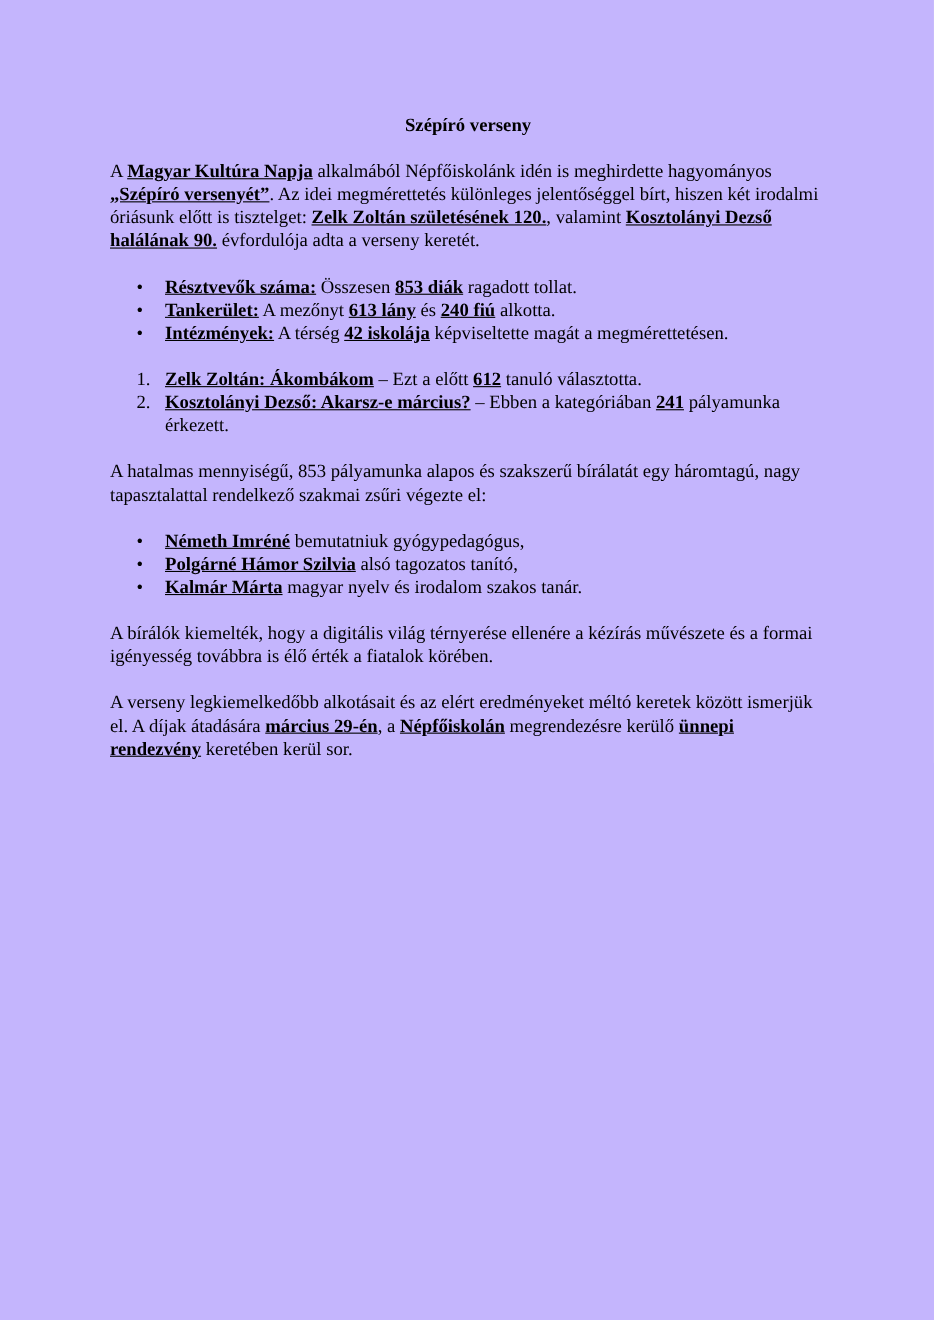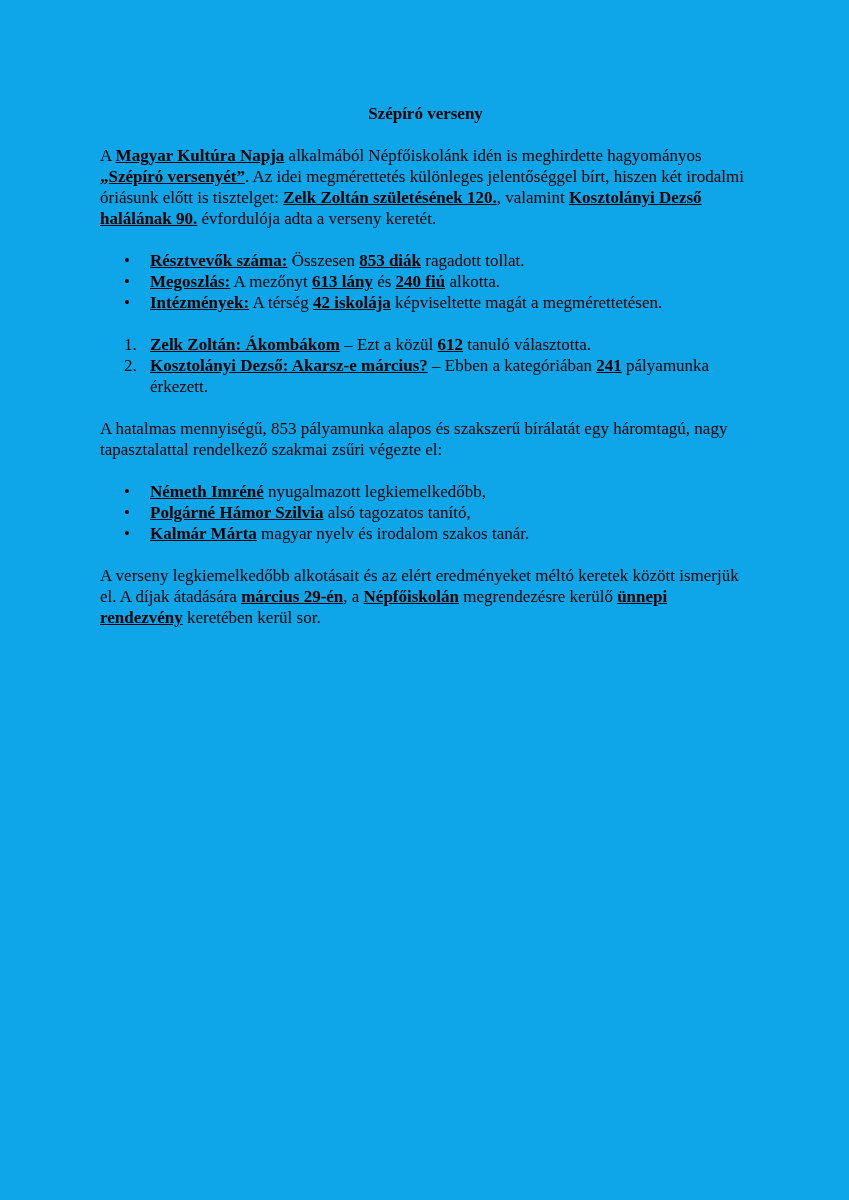--- a/index.html
+++ b/index.html
@@ -2,21 +2,21 @@
 <html lang="hu"><head>
 <meta charset="utf-8">
 <style>
   * { margin: 0; padding: 0; box-sizing: border-box; }
   html, body { background: #e9e9e9; }
   .page {
     position: relative;
     width: 849px;
     height: 1200px;
     margin: 0 auto;
-    background: #0ea5e9;
+    background: #c4b5fd;
     color: #000000;
     font-family: "Liberation Serif", "DejaVu Serif", serif;
     font-size: 17px;
     line-height: 21px;
     overflow: hidden;
   }
   .doc {
     padding: 103px 98px 0 100px;
   }
   .title {
@@ -49,54 +49,55 @@
 
 
 
     <ul class="list">
       <li class="li">
         <span class="marker">•</span>
         <span class="li-text"><span class="b">Résztvevők száma:</span><span> Összesen </span><span class="b">853 diák</span><span> ragadott tollat.</span></span>
       </li>
       <li class="li">
         <span class="marker">•</span>
-        <span class="li-text"><span class="b">Megoszlás:</span><span> A mezőnyt </span><span class="b">613 lány</span><span> és </span><span class="b">240 fiú</span><span> alkotta.</span></span>
+        <span class="li-text"><span class="b">Tankerület:</span><span> A mezőnyt </span><span class="b">613 lány</span><span> és </span><span class="b">240 fiú</span><span> alkotta.</span></span>
       </li>
       <li class="li">
         <span class="marker">•</span>
         <span class="li-text"><span class="b">Intézmények:</span><span> A térség </span><span class="b">42 iskolája</span><span> képviseltette magát a megmérettetésen.</span></span>
       </li>
     </ul>
 
 
     <ol class="list">
       <li class="li">
         <span class="marker">1.</span>
-        <span class="li-text"><span class="b">Zelk Zoltán: Ákombákom</span><span> – Ezt a közül </span><span class="b">612</span><span> tanuló választotta.</span></span>
+        <span class="li-text"><span class="b">Zelk Zoltán: Ákombákom</span><span> – Ezt a előtt </span><span class="b">612</span><span> tanuló választotta.</span></span>
       </li>
       <li class="li">
         <span class="marker">2.</span>
         <span class="li-text"><span class="b">Kosztolányi Dezső: Akarsz-e március?</span><span> – Ebben a kategóriában </span><span class="b">241</span><span> pályamunka érkezett.</span></span>
       </li>
     </ol>
 
     <p class="para"><span>A hatalmas mennyiségű, 853 pályamunka alapos és szakszerű bírálatát egy háromtagú, nagy tapasztalattal rendelkező szakmai zsűri végezte el:</span></p>
 
     <ul class="list">
       <li class="li">
         <span class="marker">•</span>
-        <span class="li-text"><span class="b">Németh Imréné</span><span> nyugalmazott legkiemelkedőbb,</span></span>
+        <span class="li-text"><span class="b">Németh Imréné</span><span> bemutatniuk gyógypedagógus,</span></span>
       </li>
       <li class="li">
         <span class="marker">•</span>
         <span class="li-text"><span class="b">Polgárné Hámor Szilvia</span><span> alsó tagozatos tanító,</span></span>
       </li>
       <li class="li">
         <span class="marker">•</span>
         <span class="li-text"><span class="b">Kalmár Márta</span><span> magyar nyelv és irodalom szakos tanár.</span></span>
       </li>
     </ul>
 
+    <p class="para"><span>A bírálók kiemelték, hogy a digitális világ térnyerése ellenére a kézírás művészete és a formai igényesség továbbra is élő érték a fiatalok körében.</span></p>
 
     <p class="para"><span>A verseny legkiemelkedőbb alkotásait és az elért eredményeket méltó keretek között ismerjük el. A díjak átadására </span><span class="b">március 29-én</span><span>, a </span><span class="b">Népfőiskolán</span><span> megrendezésre kerülő </span><span class="b">ünnepi rendezvény</span><span> keretében kerül sor.</span></p>
 
   </div>
 </div>
 
 </body></html>

